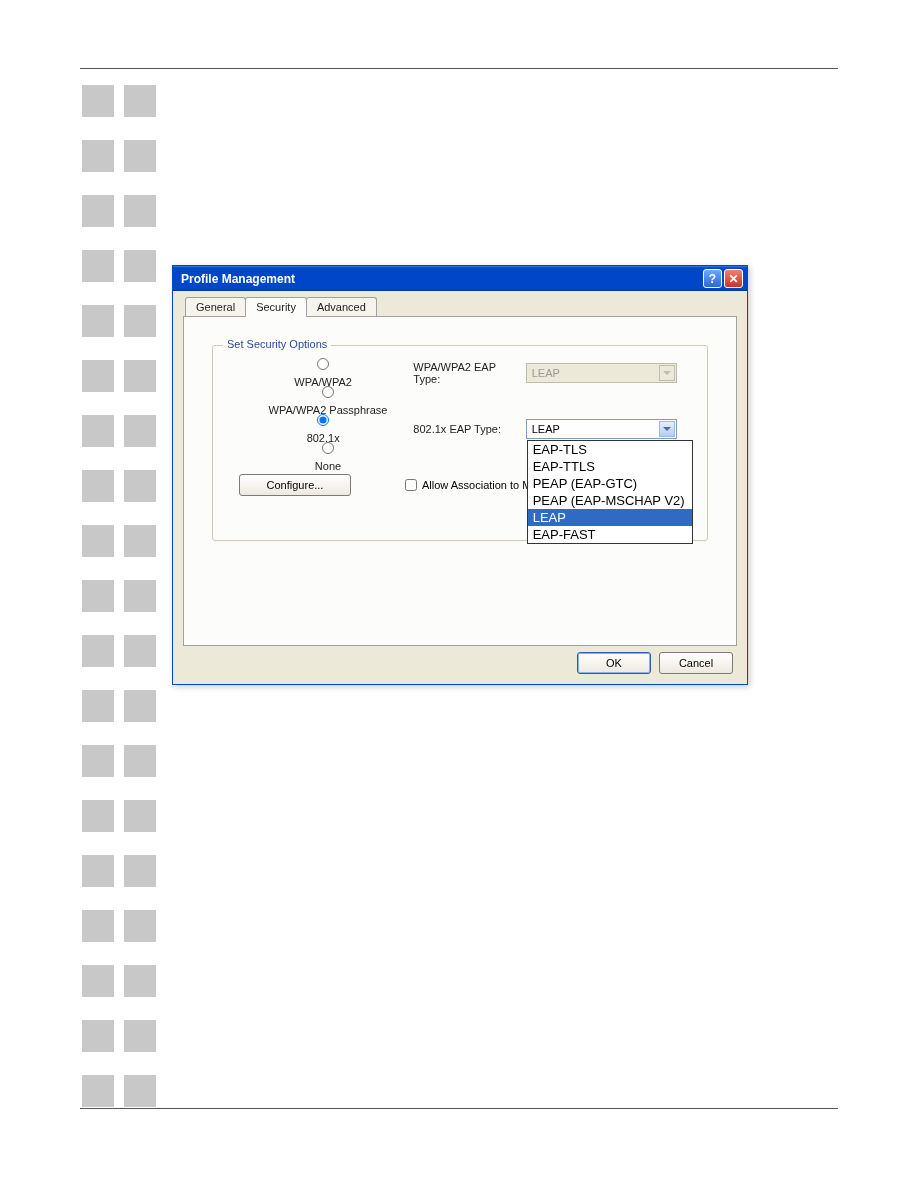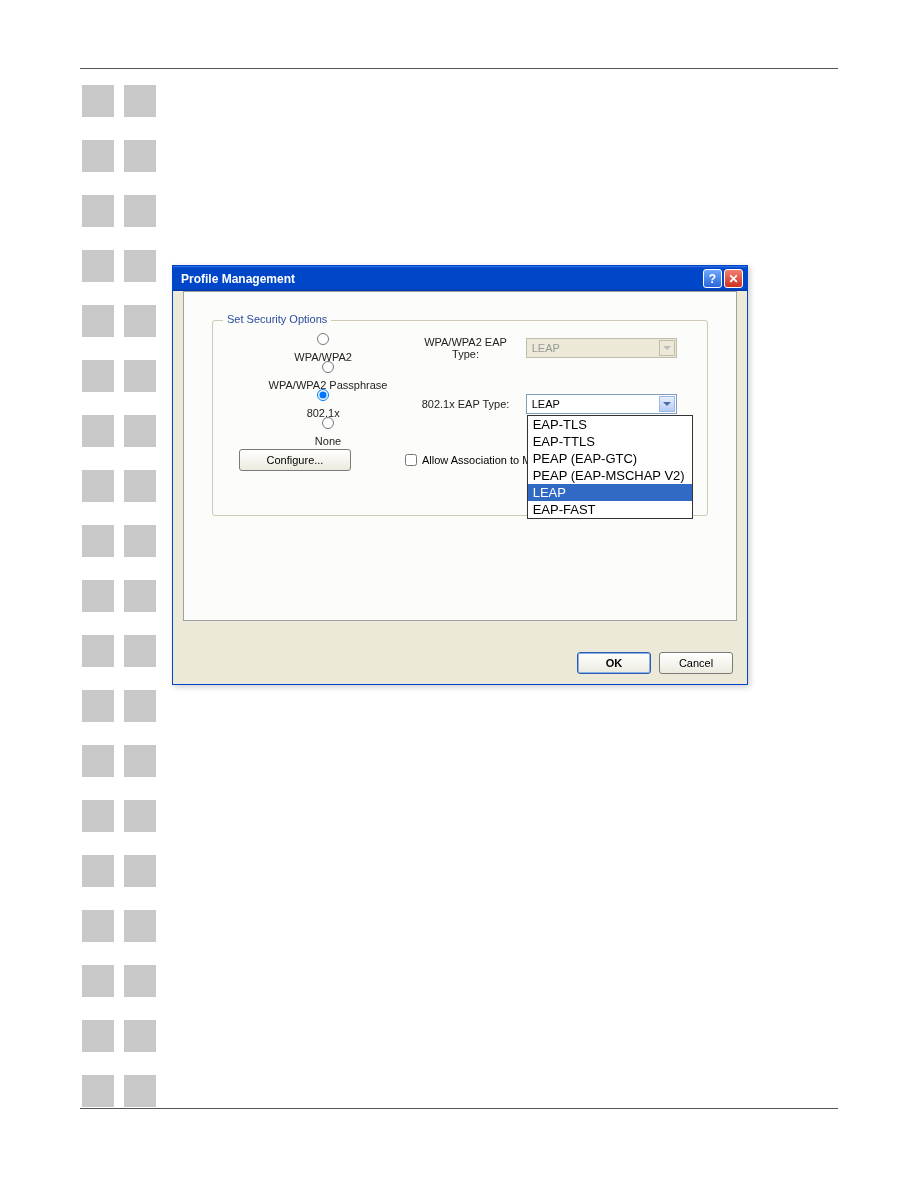--- a/index.html
+++ b/index.html
@@ -113,21 +113,21 @@
     position: absolute;
     top: -8px; left: 10px;
     background: #fcfcfa;
     padding: 0 4px;
     color: #2a4b9b;
     font-size: 11px;
   }
   .row { display: flex; align-items: center; margin-bottom: 10px; height: 18px; }
   .radio-col { width: 190px; display: flex; align-items: center; gap: 6px; flex-direction: column; }
   .radio-col label { color: #222; cursor: pointer; }
-  .lbl-col { width: 118px; text-align: center; padding-right: 8px; color: #222; }
+  .lbl-col { width: 118px; text-align: left; padding-right: 8px; color: #222; }
   .ctrl-col { width: 170px; position: relative; }
 
   input[type="radio"] {
     width: 12px; height: 12px; cursor: pointer;
   }
 
   .combo {
     width: 151px; height: 20px;
     border: 1px solid #7f9db9;
     background: #fff;
@@ -203,21 +203,21 @@
   }
   .dlg-btn {
     width: 74px; height: 22px;
     border: 1px solid #7a7a7a;
     border-radius: 3px;
     background: linear-gradient(to bottom, #fff, #eceade);
     cursor: pointer;
     font-size: 11px;
     font-family: inherit;
   }
-  .dlg-btn.default { border: 1px solid #2a5db0; box-shadow: 0 0 0 1px #8ab0e8 inset; font-weight: bold; }
+  .dlg-btn.default { border: 1px solid #2a5db0; box-shadow: 0 0 0 1px #8ab0e8 inset; }
 
   
   .watermark {
     position: absolute;
     top: 460px; left: 300px;
     font-size: 65px;
     color: rgba(59, 92, 196, 0.28);
     transform: rotate(-38deg);
     font-family: Georgia, 'Times New Roman', serif;
     font-style: italic;
@@ -284,20 +284,25 @@
     <span>Profile Management</span>
     <div class="titlebar-spacer"></div>
     <div class="tb-btn help-btn">
       <span>?</span>
     </div>
     <div class="tb-btn close-btn">
       <span>✕</span>
     </div>
   </div>
 
+  <div class="tab-row">
+    <div class="tab">General</div>
+    <div class="tab active">Security</div>
+    <div class="tab">Advanced</div>
+  </div>
 
   <div class="tab-panel">
     <div class="groupbox">
       <div class="groupbox-title">Set Security Options</div>
 
       <div class="row">
         <div class="radio-col">
           <input type="radio" name="sec" style="">
           <label>WPA/WPA2</label>
         </div>

